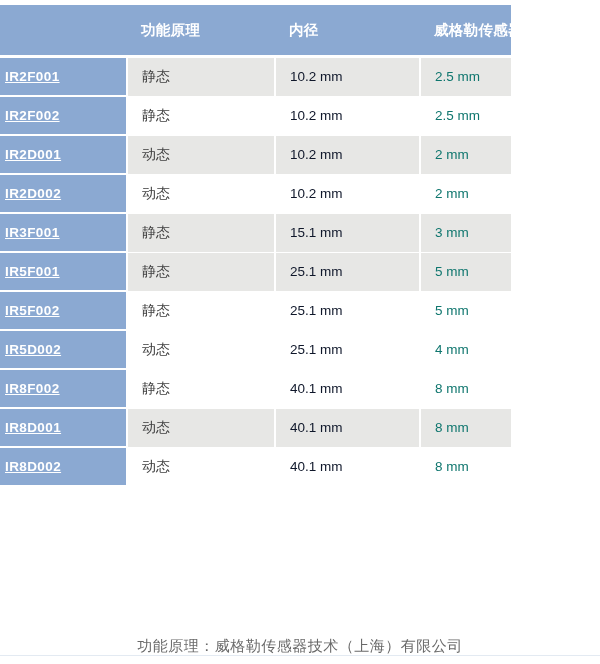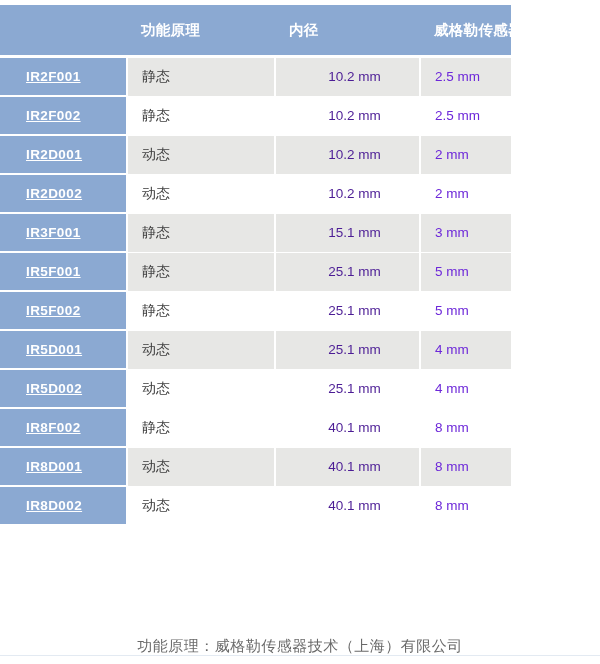--- a/index.html
+++ b/index.html
@@ -68,21 +68,21 @@
     height: 37px;
     border: 0;
     white-space: nowrap;
   }
 
   
   td.code-cell {
     background: #8ba9d2;
     border-bottom: 2px solid #ffffff;
     border-right: 2px solid #ffffff;
-    padding-left: 26px;
+    padding-left: 5px;
     margin-left: 24px;
   }
   td.code-cell .code-link {
     color: #ffffff;
     font-weight: bold;
     font-size: 13.5px;
     text-decoration: underline;
     letter-spacing: 0.4px;
     cursor: pointer;
   }
@@ -93,22 +93,22 @@
     border-bottom: 1px solid #ffffff;
   }
   td.data-cell.last-col {
     border-right: 0;
   }
 
   tr.row-odd  td.data-cell { background: #e7e7e5; }
   tr.row-even td.data-cell { background: #ffffff; }
 
   td.cell-princ { color: #3f3f3f; font-size: 14px; margin-left: 36px; }
-  td.cell-bore  { color: #4c1d95; text-align: center; }
-  td.cell-obj   { color: #6d28d9; }
+  td.cell-bore  { color: #0f172a; }
+  td.cell-obj   { color: #0f766e; }
 
   
   #watermark {
     position: absolute;
     left: 0;
     right: 0;
     bottom: 8px;
     text-align: center;
     font-size: 15px;
     color: #555555;
@@ -186,26 +186,20 @@
           <td class="data-cell cell-princ">静态</td>
           <td class="data-cell cell-bore">25.1 mm</td>
           <td class="data-cell cell-obj last-col">5 mm</td>
         </tr>
         <tr class="row-even">
           <td class="code-cell"><span class="code-link">IR5F002</span></td>
           <td class="data-cell cell-princ">静态</td>
           <td class="data-cell cell-bore">25.1 mm</td>
           <td class="data-cell cell-obj last-col">5 mm</td>
         </tr>
-        <tr class="row-odd">
-          <td class="code-cell"><span class="code-link">IR5D001</span></td>
-          <td class="data-cell cell-princ">动态</td>
-          <td class="data-cell cell-bore">25.1 mm</td>
-          <td class="data-cell cell-obj last-col">4 mm</td>
-        </tr>
         <tr class="row-even">
           <td class="code-cell"><span class="code-link">IR5D002</span></td>
           <td class="data-cell cell-princ">动态</td>
           <td class="data-cell cell-bore">25.1 mm</td>
           <td class="data-cell cell-obj last-col">4 mm</td>
         </tr>
         <tr class="row-even">
           <td class="code-cell"><span class="code-link">IR8F002</span></td>
           <td class="data-cell cell-princ">静态</td>
           <td class="data-cell cell-bore">40.1 mm</td>

